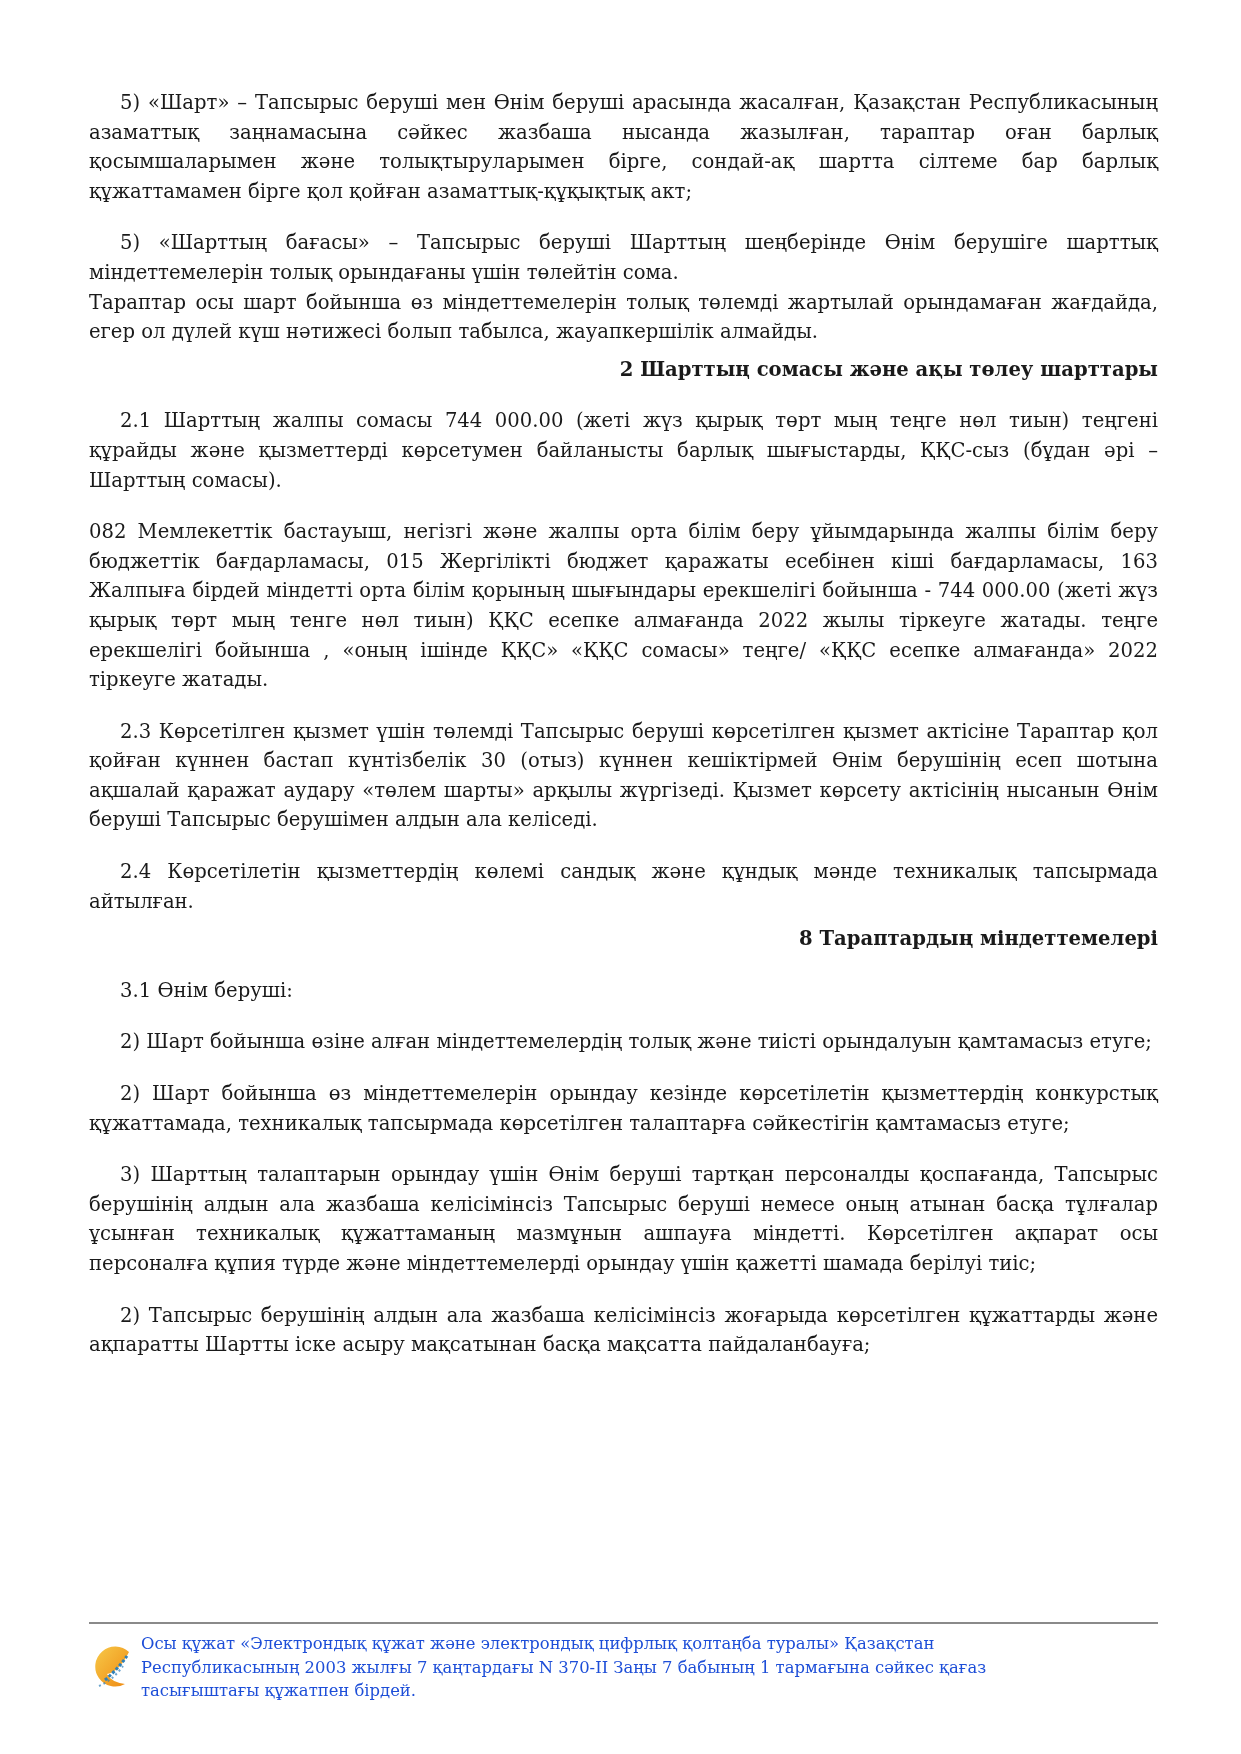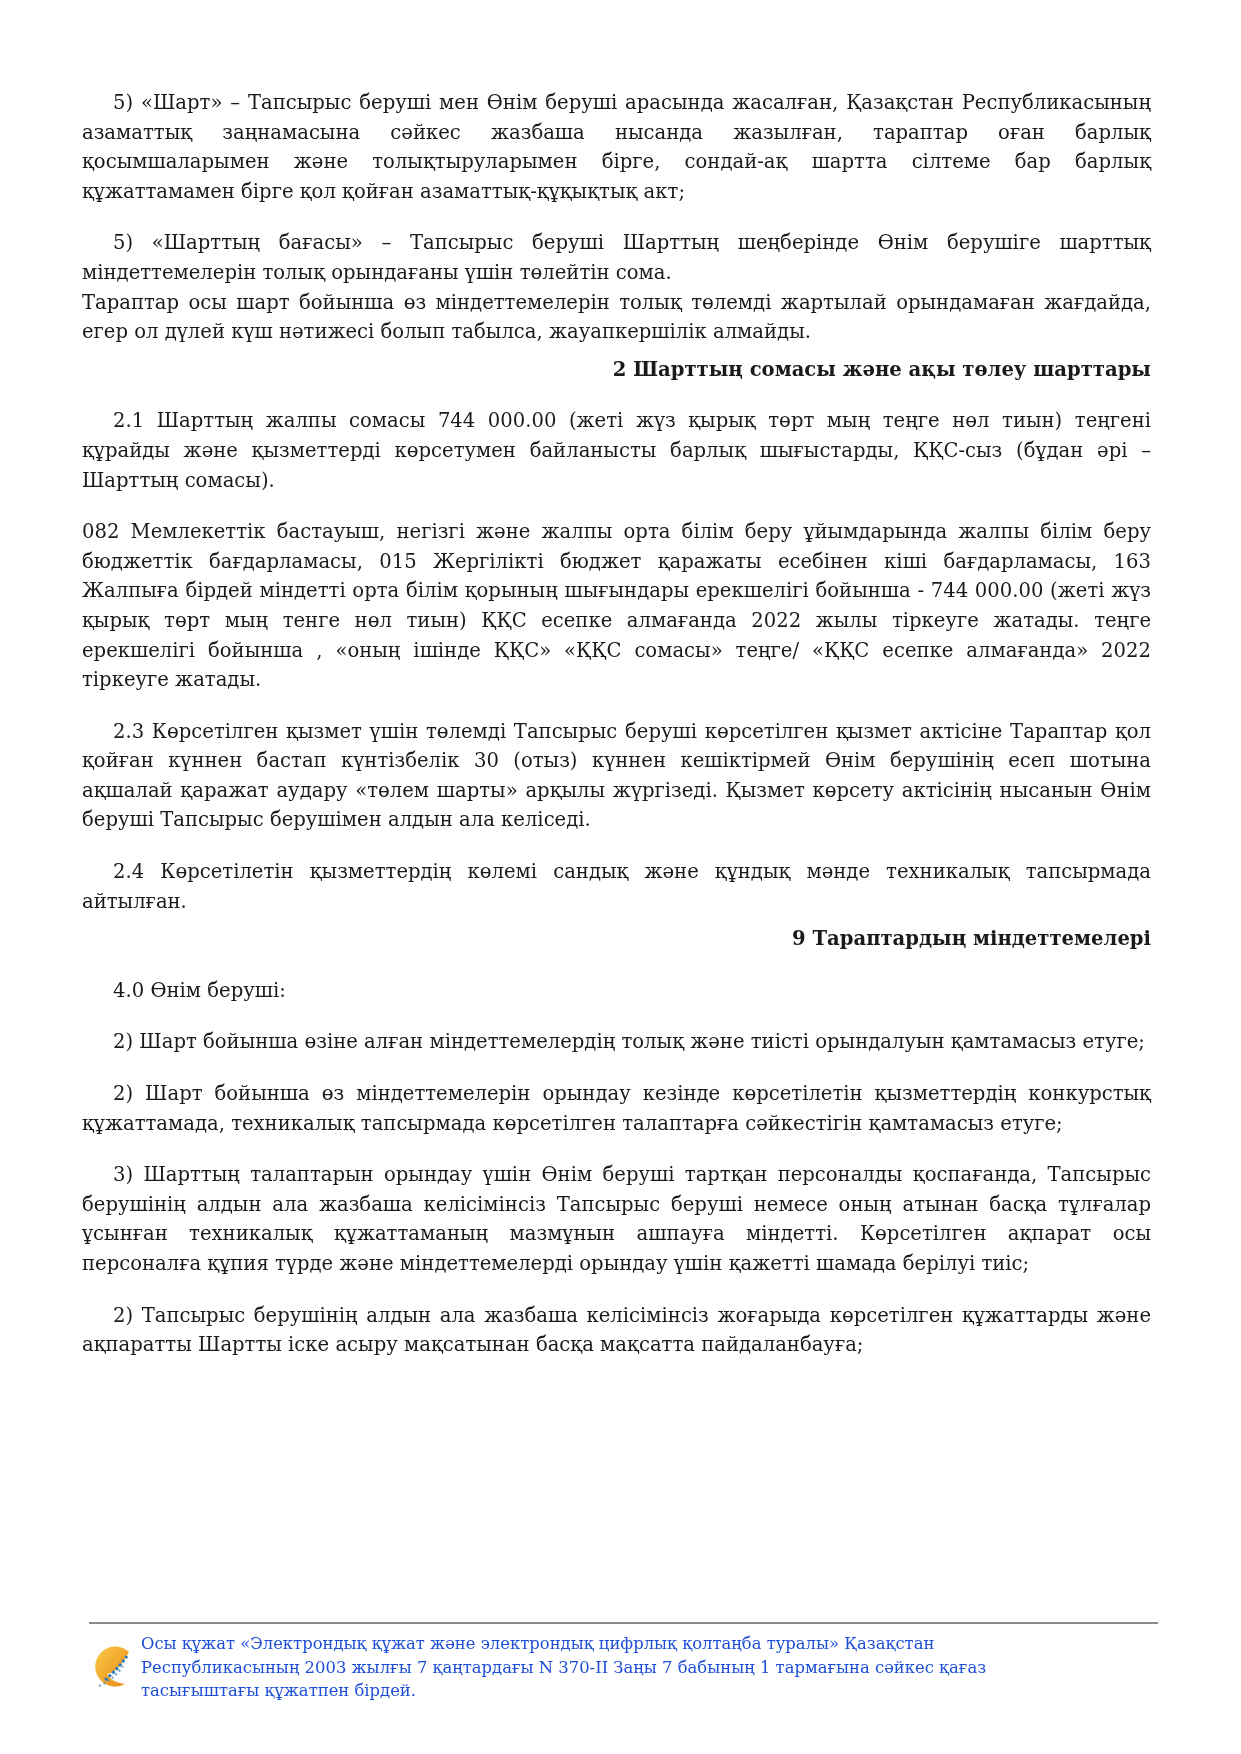--- a/index.html
+++ b/index.html
@@ -10,21 +10,21 @@
     body {
       width: 1241px;
       height: 1754px;
       position: relative;
       overflow: hidden;
       font-family: "DejaVu Serif", serif;
       color: #1a1a1a;
     }
     .page {
       position: absolute;
-      left: 82px;
+      left: 89px;
       top: 88px;
       width: 1069px;
     }
     .para {
       font-size: 19.6px;
       line-height: 29.6px;
       text-align: justify;
       margin: 0;
       text-indent: 31px;
     }
@@ -88,24 +88,24 @@
 
   <p class="para noindent">082 Мемлекеттік бастауыш, негізгі және жалпы орта білім беру ұйымдарында жалпы білім беру бюджеттік бағдарламасы, 015 Жергілікті бюджет қаражаты есебінен кіші бағдарламасы, 163 Жалпыға бірдей міндетті орта білім қорының шығындары ерекшелігі бойынша - 744 000.00 (жеті жүз қырық төрт мың тенге нөл тиын) ҚҚС есепке алмағанда 2022 жылы тіркеуге жатады. теңге ерекшелігі бойынша , «оның ішінде ҚҚС» «ҚҚС сомасы» теңге/ «ҚҚС есепке алмағанда» 2022 тіркеуге жатады.</p>
   <div class="gap"></div>
 
   <p class="para">2.3 Көрсетілген қызмет үшін төлемді Тапсырыс беруші көрсетілген қызмет актісіне Тараптар қол қойған күннен бастап күнтізбелік 30 (отыз) күннен кешіктірмей Өнім берушінің есеп шотына ақшалай қаражат аудару «төлем шарты» арқылы жүргізеді. Қызмет көрсету актісінің нысанын Өнім беруші Тапсырыс берушімен алдын ала келіседі.</p>
   <div class="gap"></div>
 
   <p class="para">2.4 Көрсетілетін қызметтердің көлемі сандық және құндық мәнде техникалық тапсырмада айтылған.</p>
   <div class="gap-sm"></div>
 
-  <h2 class="heading">9 Тараптардың міндеттемелері</h2>
+  <h2 class="heading">8 Тараптардың міндеттемелері</h2>
   <div class="gap"></div>
 
-  <p class="para">4.0 Өнім беруші:</p>
+  <p class="para">3.1 Өнім беруші:</p>
   <div class="gap"></div>
 
   <p class="para">2) Шарт бойынша өзіне алған міндеттемелердің толық және тиісті орындалуын қамтамасыз етуге;</p>
   <div class="gap"></div>
 
   <p class="para">2) Шарт бойынша өз міндеттемелерін орындау кезінде көрсетілетін қызметтердің конкурстық құжаттамада, техникалық тапсырмада көрсетілген талаптарға сәйкестігін қамтамасыз етуге;</p>
   <div class="gap"></div>
 
   <p class="para">3) Шарттың талаптарын орындау үшін Өнім беруші тартқан персоналды қоспағанда, Тапсырыс берушінің алдын ала жазбаша келісімінсіз Тапсырыс беруші немесе оның атынан басқа тұлғалар ұсынған техникалық құжаттаманың мазмұнын ашпауға міндетті. Көрсетілген ақпарат осы персоналға құпия түрде және міндеттемелерді орындау үшін қажетті шамада берілуі тиіс;</p>
   <div class="gap"></div>

